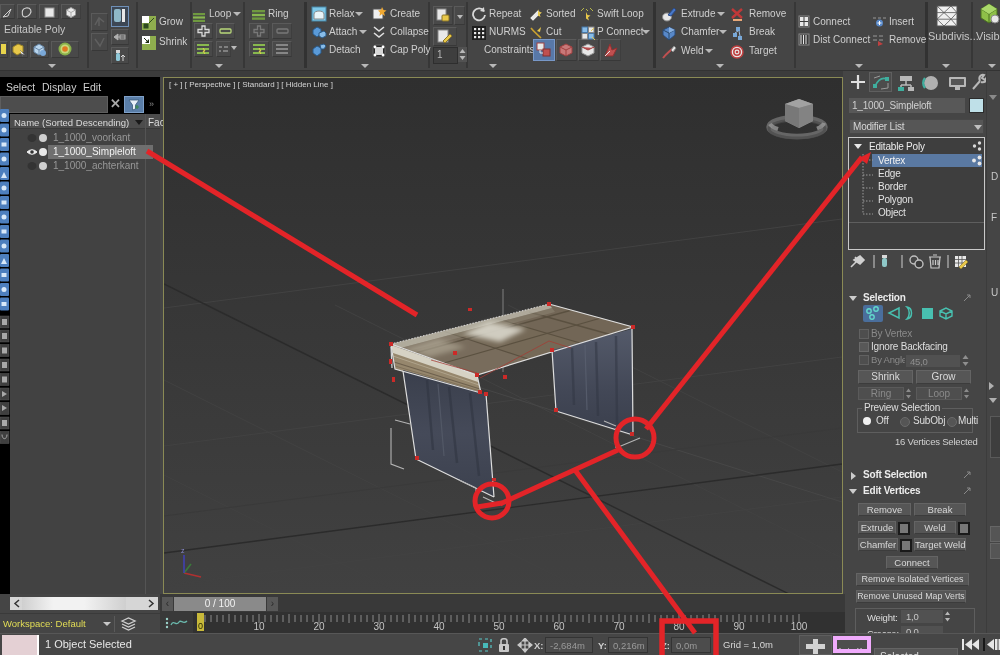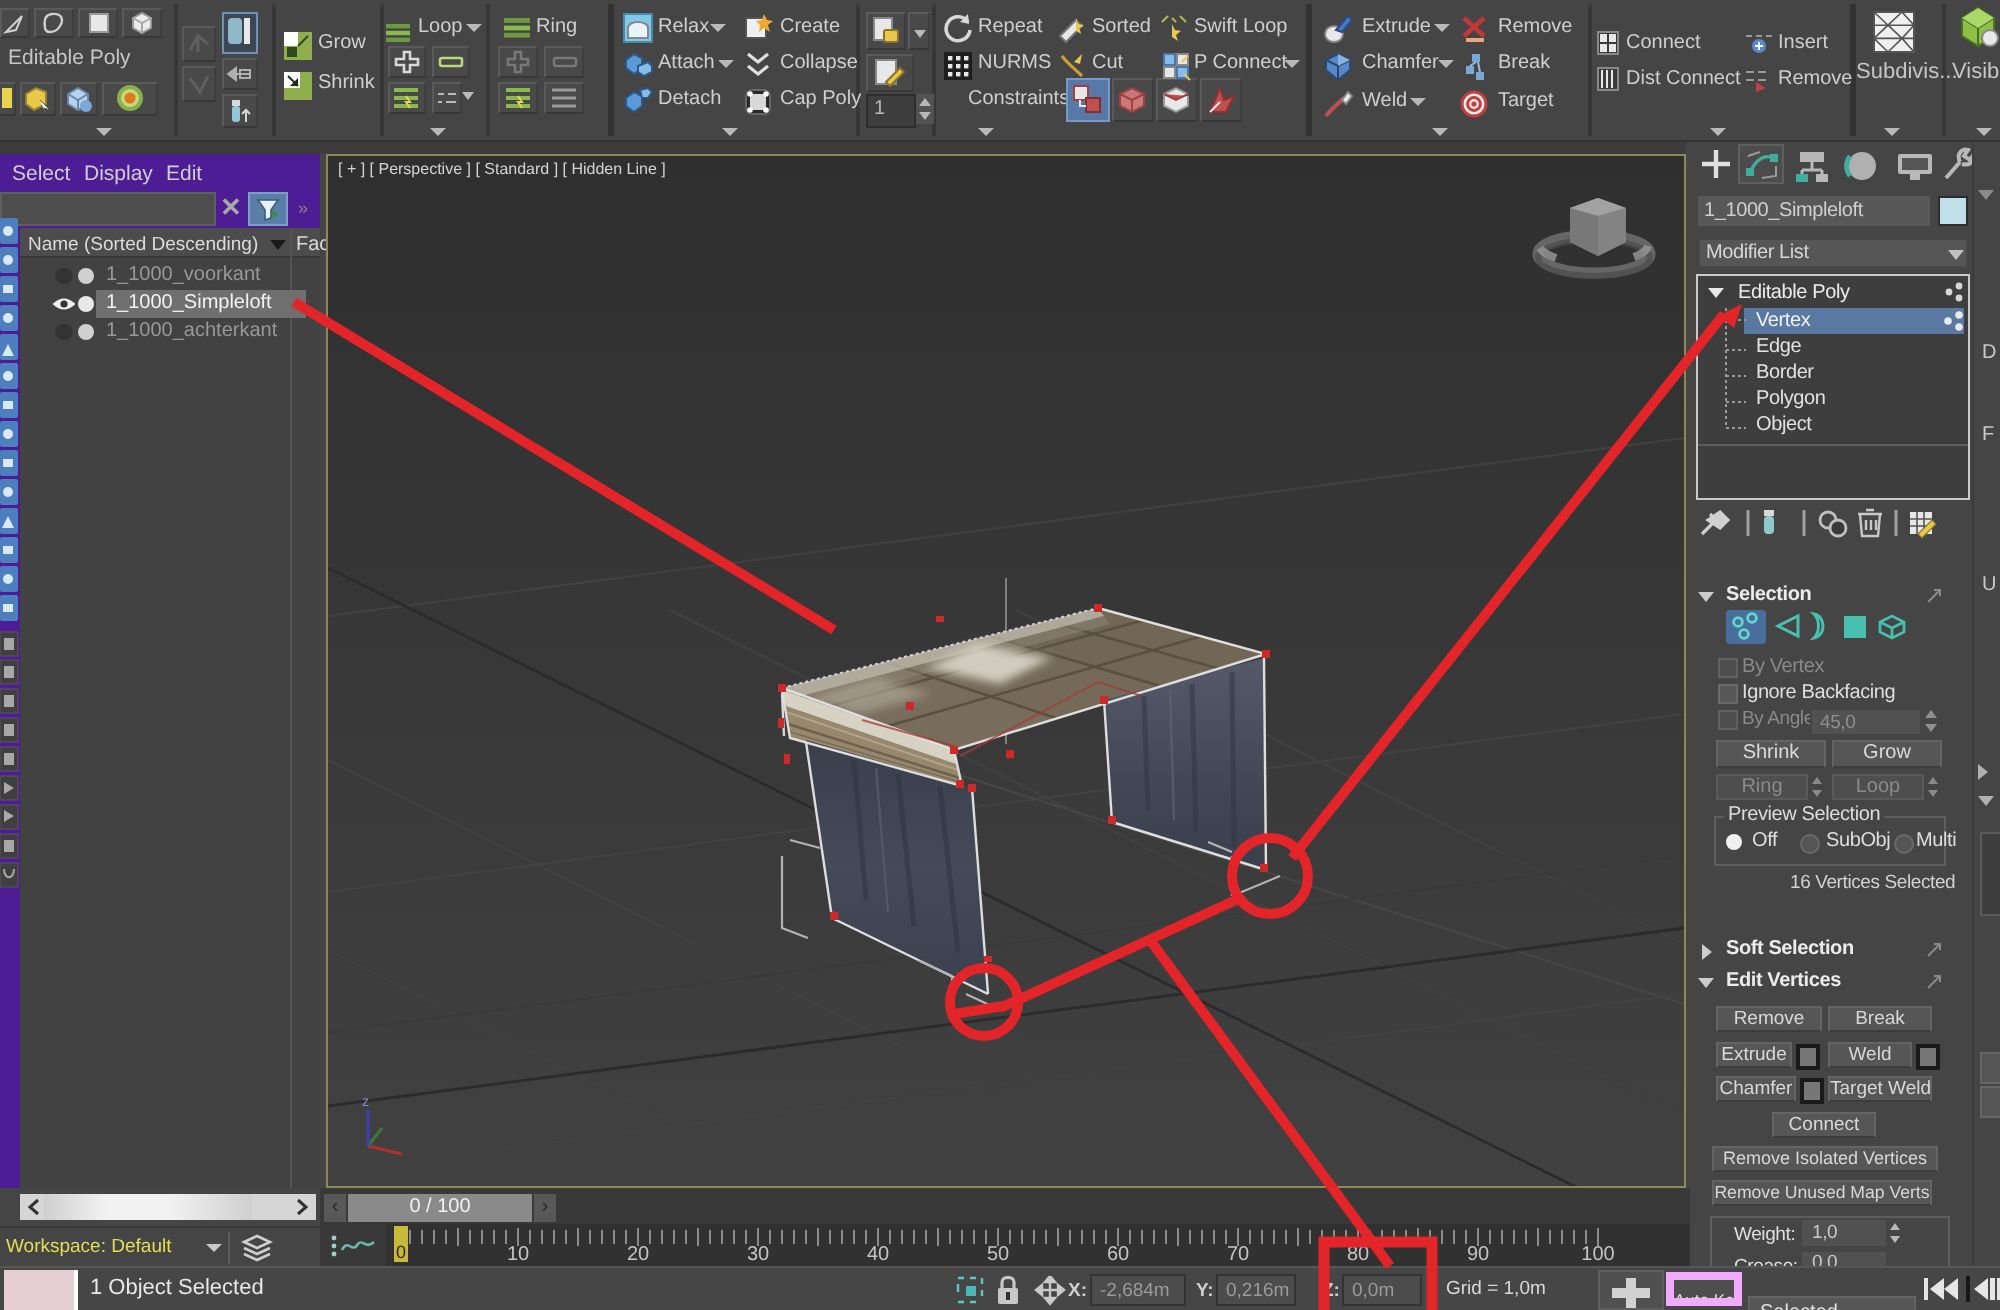--- a/index.html
+++ b/index.html
@@ -344,21 +344,21 @@
           <path d="M4 7 L12 2 L20 7 L20 16 L12 21 L4 16 Z" fill="#8ec048" stroke="#4a7020"></path>
           <path d="M4 7 L12 12 L20 7 M12 12 L12 21" stroke="#4a7020" fill="none"></path>
           <path d="M12 2 L20 7 L12 12 L4 7 Z" fill="#aad86a"></path>
           <circle cx="18" cy="17" r="4" fill="#e8e8e8" stroke="#888"></circle>
         </svg></div>
     <div class="t" style="left:976px;top:30px;font-size:11px;color:#c6c6c6">Visibil</div>
     <div class="darr" style="left:988px;top:64px"></div>
   </div>
   <div class="ab" style="left:0;top:70px;width:1000px;height:7px;background:#3c3c3c;border-top:1px solid #333;box-sizing:border-box;"></div>
 
-  <div class="ab" id="explorer" style="left:0;top:77px;width:160px;height:517px;background:#4c1d95;">
+  <div class="ab" id="explorer" style="left:0;top:77px;width:160px;height:517px;background:#000000;">
     <div class="t" style="left:6px;top:4px;font-size:10.5px">Select</div>
     <div class="t" style="left:42px;top:4px;font-size:10.5px">Display</div>
     <div class="t" style="left:83px;top:4px;font-size:10.5px">Edit</div>
     <div class="ab" style="left:0;top:19px;width:108px;height:17px;background:#4d4d4d;border:1px solid #5e5e5e;box-sizing:border-box"></div>
     <div class="t" style="left:110px;top:19px;font-size:13px;color:#a8a8a8;font-weight:bold">✕</div>
     <div class="ab" style="left:124px;top:19px;width:20px;height:17px;background:#5a7ea8;border:1px solid #7ea0c8;box-sizing:border-box"><svg width="18" height="15">
           <path d="M4 3 L14 3 L10.5 8 L10.5 12 L7.5 13 L7.5 8 Z" fill="#e8f0f8" stroke="#3a5a7a" stroke-width="0.8"></path>
           <path d="M10 10 L14 10 M12 8 L12 12" stroke="#3a8a4a" stroke-width="1.2"></path>
         </svg></div>
     <div class="t" style="left:149px;top:22px;font-size:9px;color:#888">»</div>

